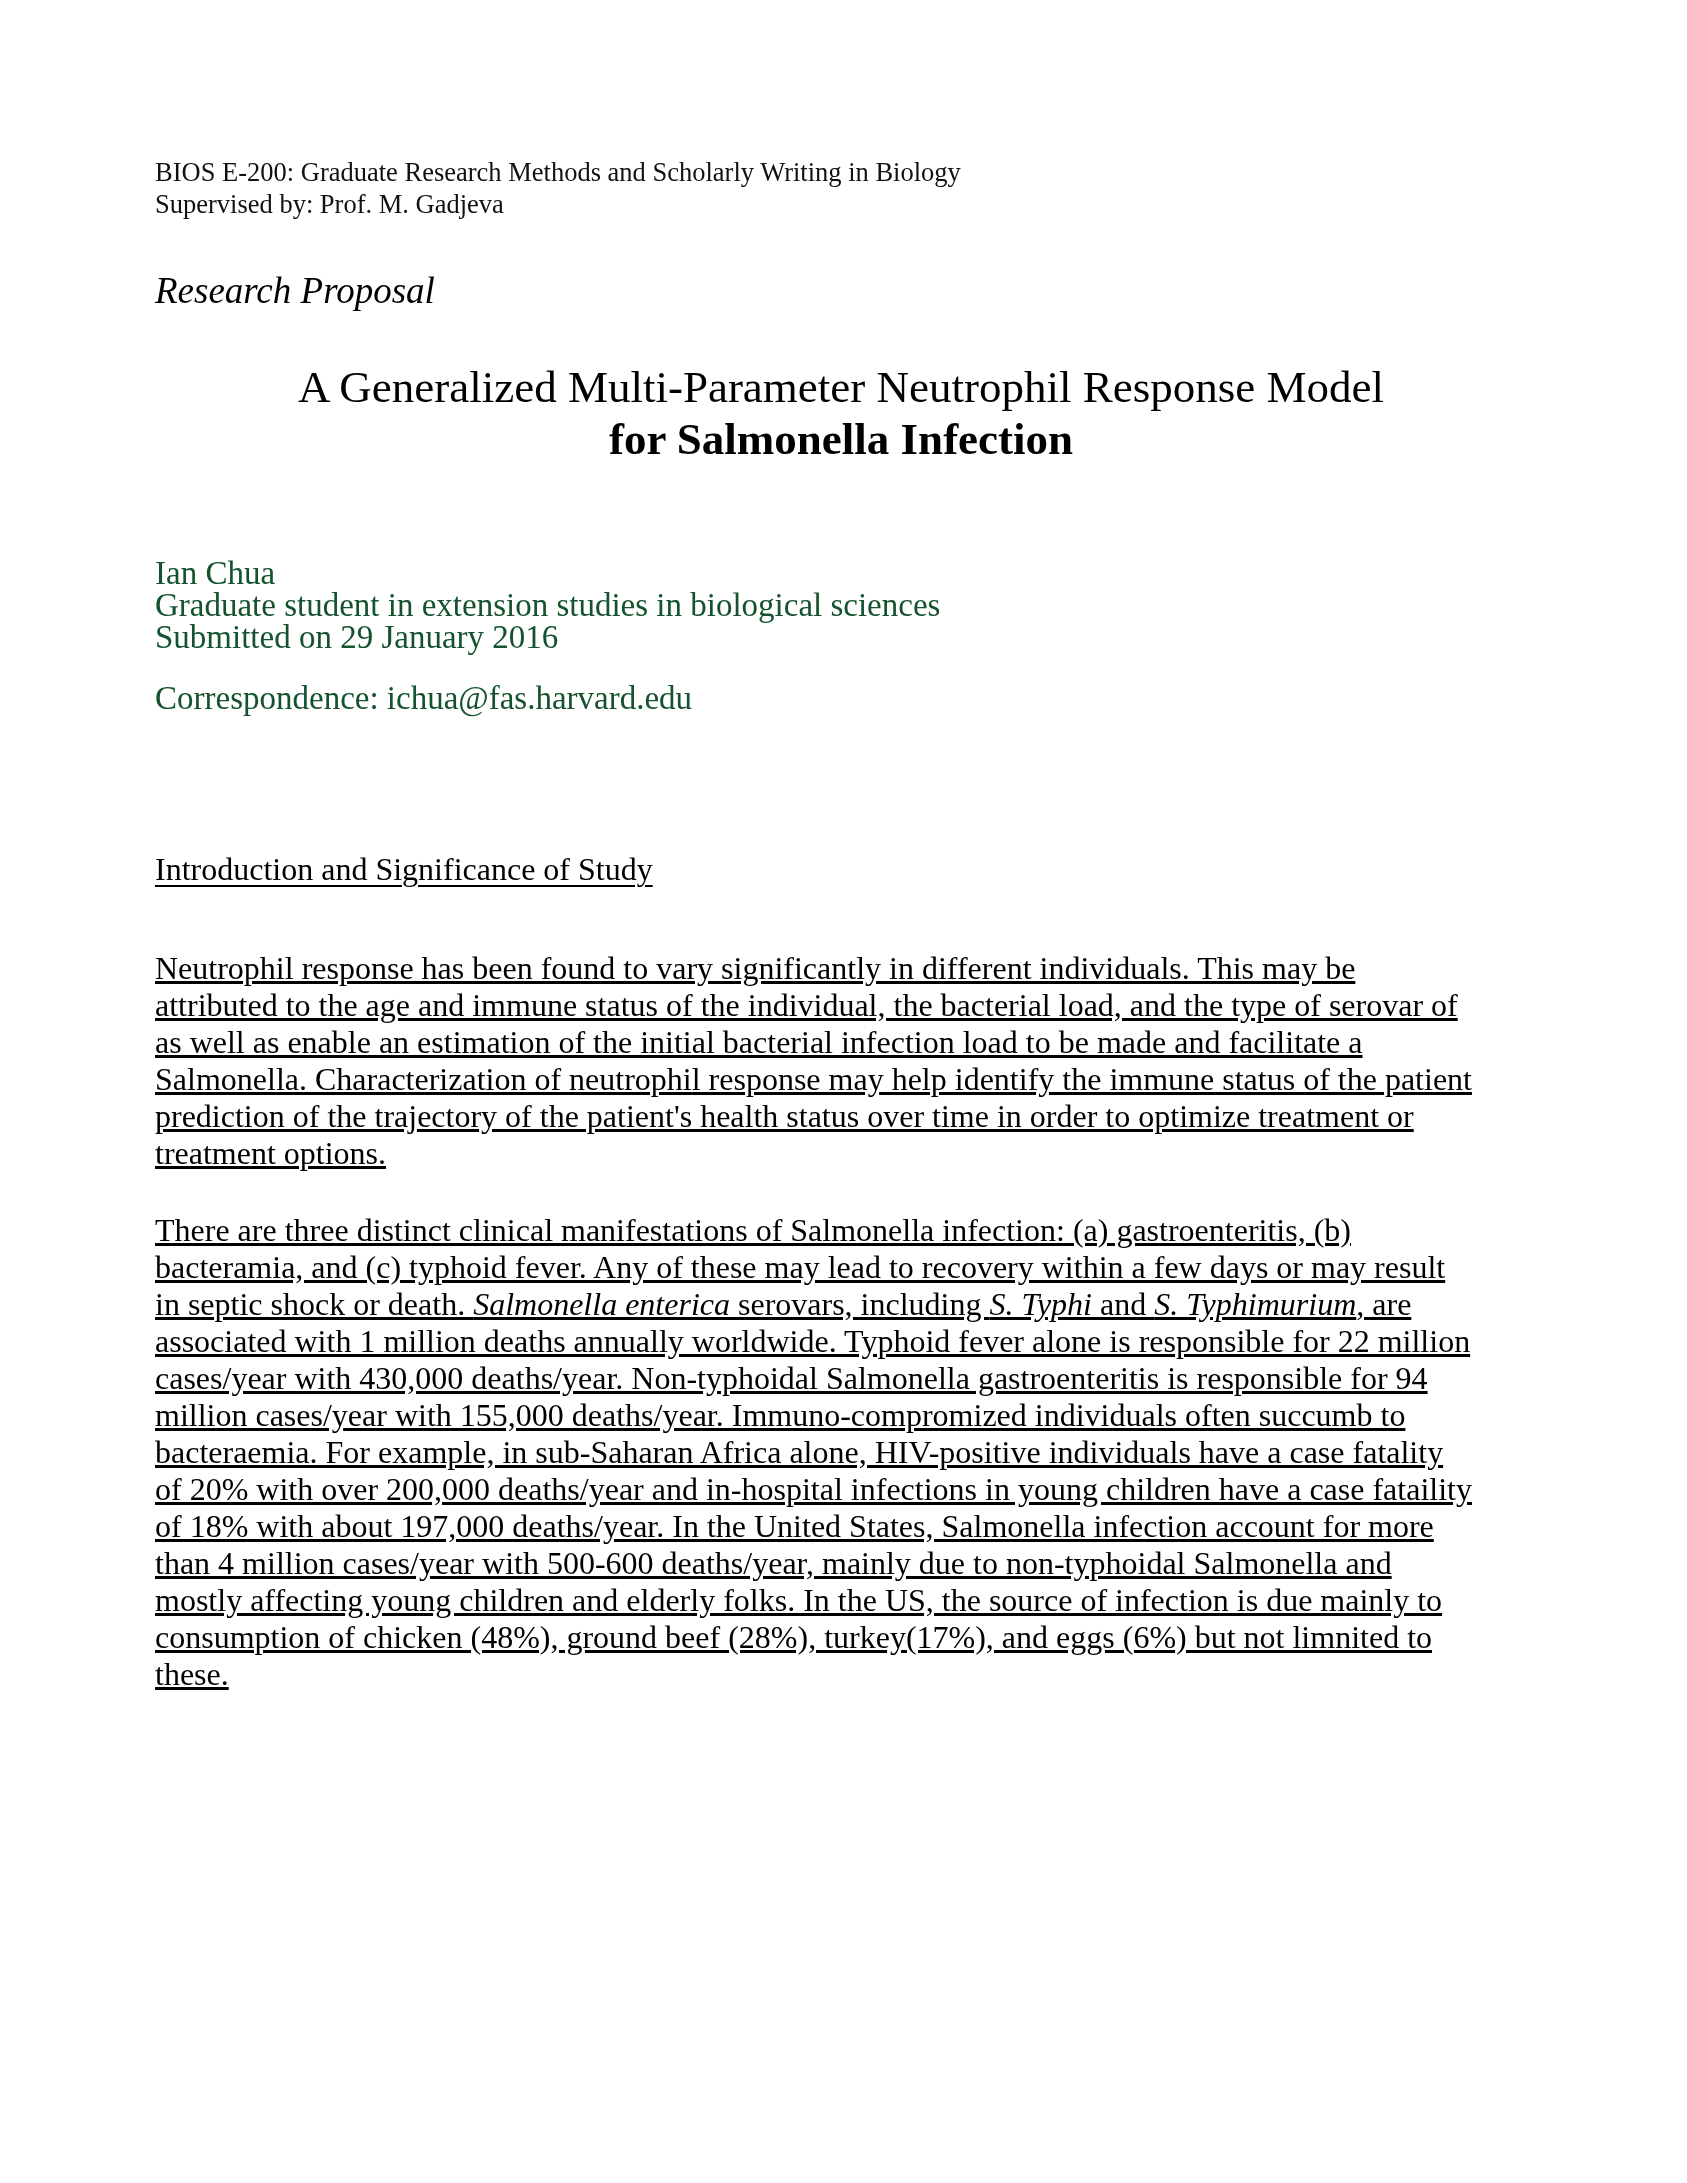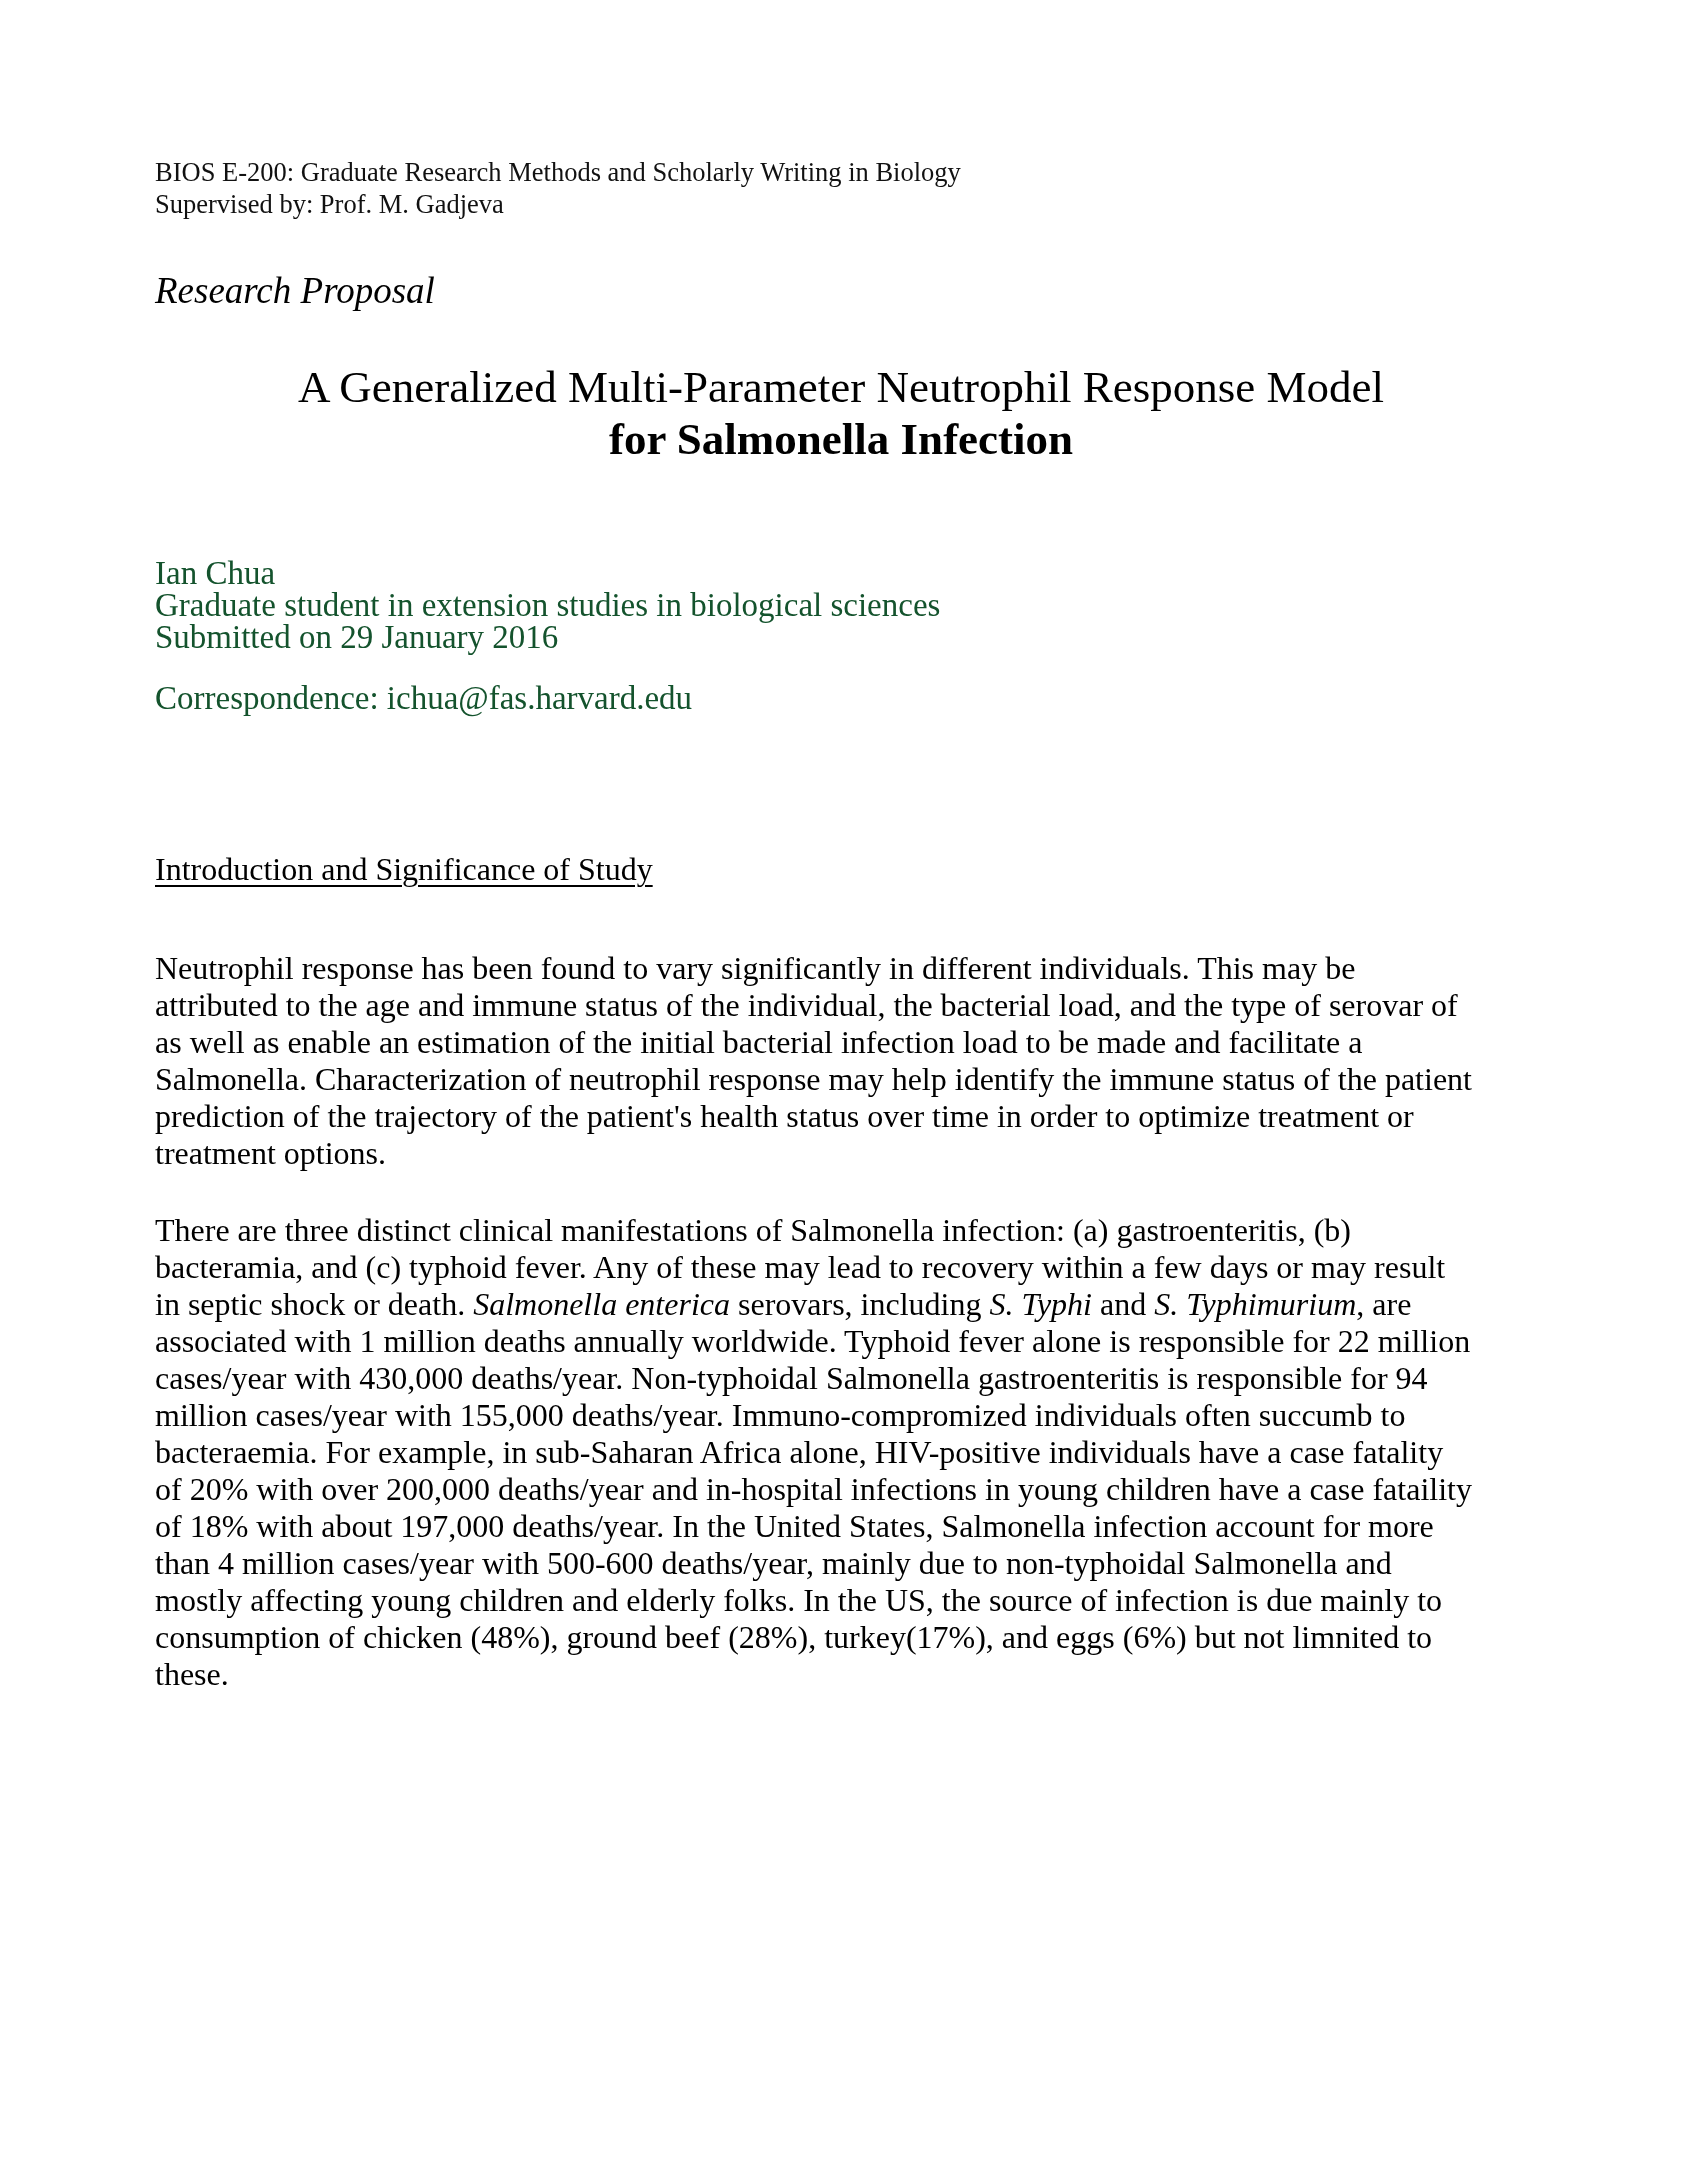--- a/index.html
+++ b/index.html
@@ -15,21 +15,21 @@
   #title-line-2 { top: 413px; font-weight: bold; }
   .author { font-size: 33px; line-height: 32px; color: #14532d; }
   #author-name { top: 557px; }
   #author-affil { top: 589px; }
   #author-date { top: 621px; }
   #author-corr { top: 682px; }
   #section-heading { top: 851px; font-size: 32px; line-height: 37px; text-decoration: underline;
                      text-decoration-thickness: 2px; text-underline-offset: 5.3px; }
   .para { position: absolute; left: 155px; width: 1363px; font-size: 32px; line-height: 37px;
           text-align: left; }
-  .para .ln { display: block; white-space: nowrap; }
+  .para .ln { display: block; white-space: nowrap; text-decoration: underline; }
   #para-1 { top: 950px; }
   #para-2 { top: 1212px; }
   em { font-style: italic; }
 </style>
 </head>
 <body>
 
 <div id="course-line" class="abs header-line">BIOS E-200:  Graduate Research Methods and Scholarly Writing in Biology</div>
 <div id="supervisor-line" class="abs header-line">Supervised by:  Prof. M. Gadjeva</div>
 

